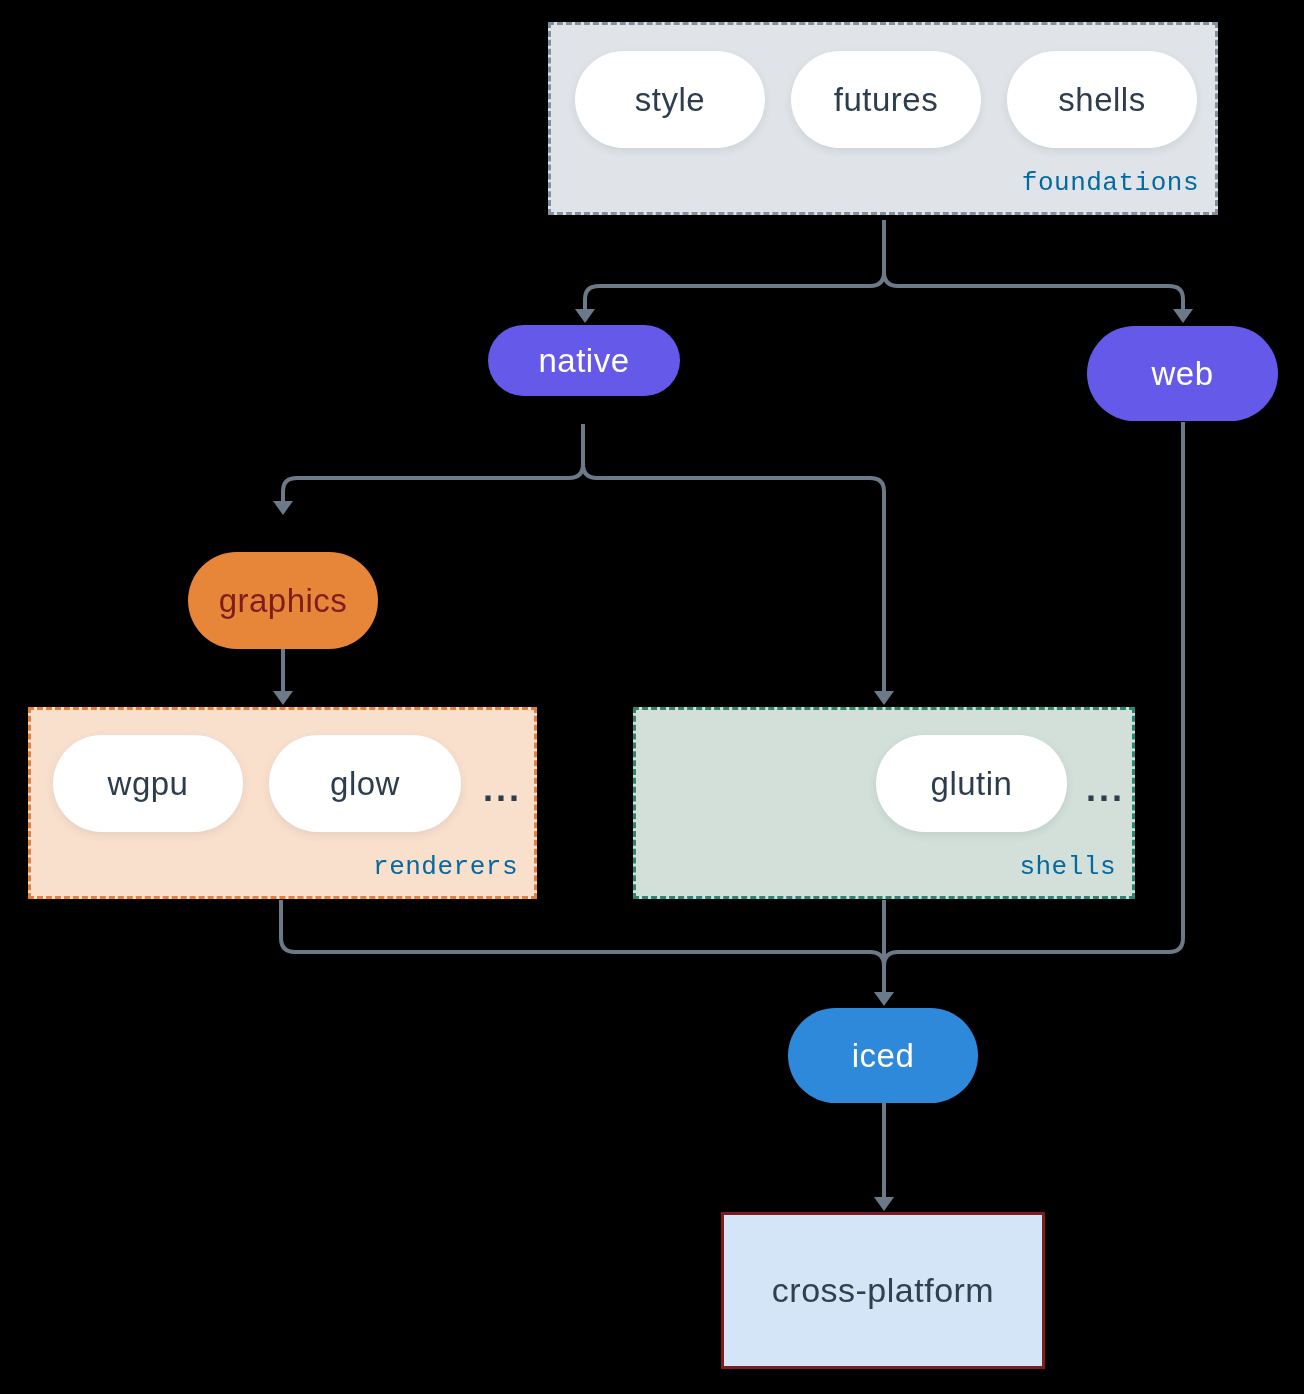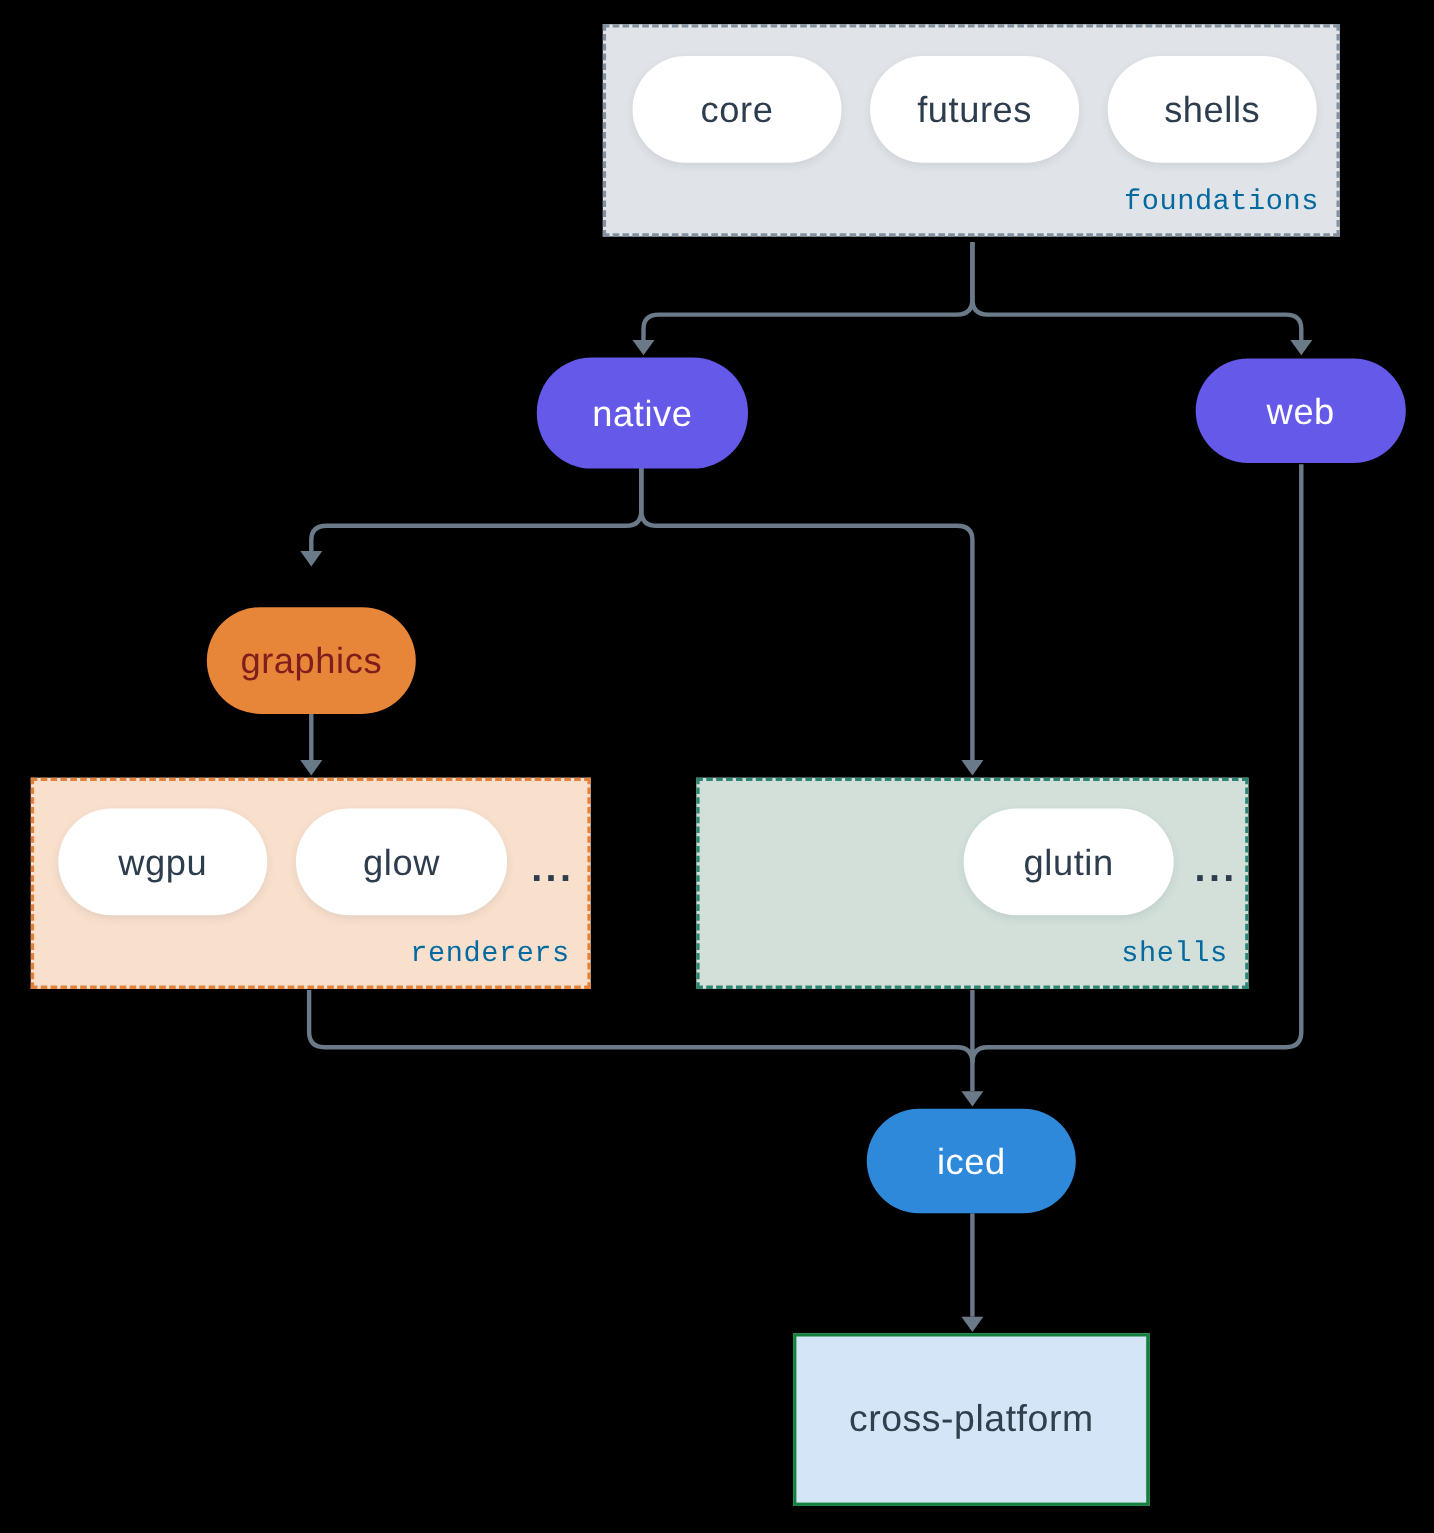--- a/index.html
+++ b/index.html
@@ -24,21 +24,21 @@
     background:#FFFFFF;color:#2E3D4D;box-shadow:0 3px 8px rgba(40,60,80,0.10);
   }
   .pill.purple{background:#6459E8;color:#FFFFFF;}
   .pill.orange{background:#E78539;color:#7f1d1d;margin-top:36px;}
   .pill.blue{background:#2E89DB;color:#FFFFFF;}
   .dots{
     position:absolute;font-size:36px;font-weight:bold;color:#2E3D4D;letter-spacing:3px;
   }
   .app-box{
     position:absolute;left:721px;top:1212px;width:324px;height:157px;box-sizing:border-box;
-    background:#D3E5F6;border:3px solid #15803d;display:flex;flex-direction:column;
+    background:#D3E5F6;border:3px solid #7f1d1d;display:flex;flex-direction:column;
     align-items:center;justify-content:center;color:#31404E;font-size:34px;line-height:47px;
     letter-spacing:.5px;
   }
   .edge{stroke:#6B7A89;stroke-width:4;fill:none;}
   .arrowhead{fill:#6B7A89;stroke:none;}
 </style>
 </head>
 <body>
 
 <div id="canvas">
@@ -61,32 +61,32 @@
     <path class="edge" d="M 1183 422 V 938 Q 1183 952 1169 952 H 898 Q 884 952 884 966"></path>
     <path class="edge" d="M 884 900 V 992"></path>
     <polygon class="arrowhead" points="874,992 894,992 884,1006"></polygon>
 
     <path class="edge" d="M 884 1103 V 1197"></path>
     <polygon class="arrowhead" points="874,1197 894,1197 884,1211"></polygon>
   </svg>
 
   <div class="group" style="left:548px;top:22px;width:670px;height:193px;">
     <div class="pill white" style="left:24px;top:26px;width:190px;height:97px;">
-      <span>core</span>
+      <span>style</span>
     </div>
     <div class="pill white" style="left:240px;top:26px;width:190px;height:97px;">
       <span>futures</span>
     </div>
     <div class="pill white" style="left:456px;top:26px;width:190px;height:97px;">
       <span>shells</span>
     </div>
     <div class="group-label">foundations</div>
   </div>
 
-  <div class="pill purple" style="left:488px;top:325px;width:192px;height:101px;text-align:center;">
+  <div class="pill purple" style="left:488px;top:325px;width:192px;height:71px;text-align:center;">
     <span>native</span>
   </div>
   <div class="pill purple" style="left:1087px;top:326px;width:191px;height:95px;">
     <span>web</span>
   </div>
 
   <div class="pill orange" style="left:188px;top:516px;width:190px;height:97px;">
     <span>graphics</span>
   </div>
 

